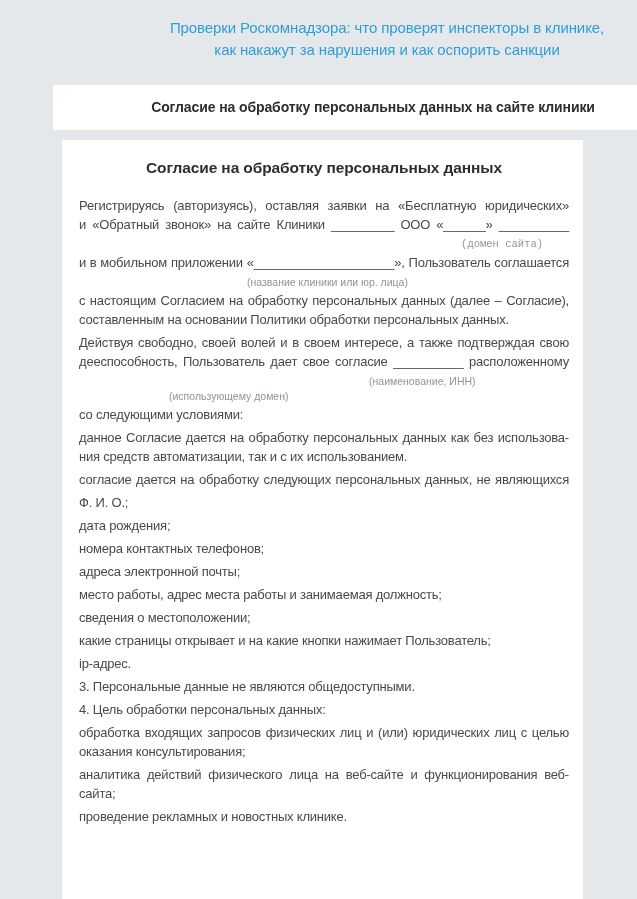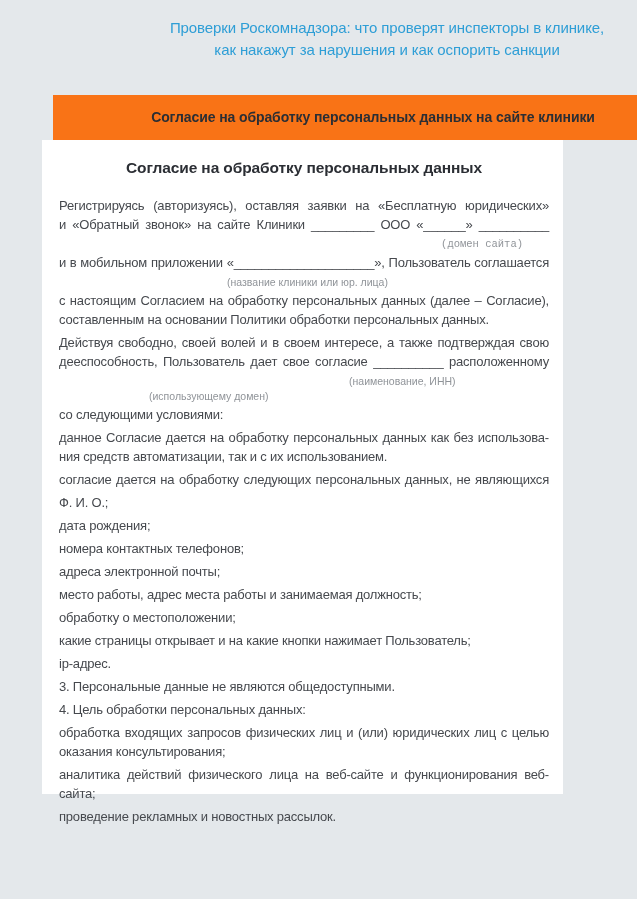--- a/index.html
+++ b/index.html
@@ -16,38 +16,38 @@
     top:17px; left:145px; right:8px;
     text-align:center;
     color:#2e9ed6;
     font-size:15px;
     line-height:22px;
     letter-spacing:-0.1px;
   }
   
   .section-bar {
     position:absolute;
-    top:95px; left:53px; right:0;
+    top:85px; left:53px; right:0;
     height:45px;
-    background:#f97316;
+    background:#ffffff;
   }
   .section-bar .bar-title {
     line-height:45px;
     padding-left:56px;
     text-align:center;
     font-weight:bold;
     font-size:14px;
     color:#2b2e34;
     letter-spacing:-0.1px;
   }
   
   .document {
     position:absolute;
-    top:140px; left:42px;
-    width:521px; height:654px;
+    top:140px; left:62px;
+    width:521px; height:759px;
     background:#ffffff;
   }
   .doc-inner { padding:18px 14px 0 17px; }
   .doc-title {
     text-align:center;
     font-weight:bold;
     font-size:15.5px;
     line-height:20px;
     color:#2b2e34;
     margin-bottom:18px;
@@ -136,21 +136,21 @@
     <div class="para">
         <span class="line">номера контактных телефонов;</span>
       </div>
     <div class="para">
         <span class="line">адреса электронной почты;</span>
       </div>
     <div class="para">
         <span class="line">место работы, адрес места работы и занимаемая должность;</span>
       </div>
     <div class="para">
-        <span class="line">обработку о местоположении;</span>
+        <span class="line">сведения о местоположении;</span>
       </div>
     <div class="para">
         <span class="line">какие страницы открывает и на какие кнопки нажимает Пользователь;</span>
       </div>
     <div class="para">
         <span class="line">ip-адрес.</span>
       </div>
 
     <div class="para">
         <span class="line">3. Персональные данные не являются общедоступными.</span>
@@ -160,17 +160,17 @@
       </div>
     <div class="para">
         <span class="line jline">обработка входящих запросов физических лиц и (или) юридических лиц с целью</span>
         <span class="line">оказания консультирования;</span>
       </div>
     <div class="para">
         <span class="line jline">аналитика действий физического лица на веб-сайте и функционирования веб-</span>
         <span class="line">сайта;</span>
       </div>
     <div class="para">
-        <span class="line">проведение рекламных и новостных рассылок.</span>
+        <span class="line">проведение рекламных и новостных клинике.</span>
       </div>
 
   </div>
 </div>
 
 </body></html>

